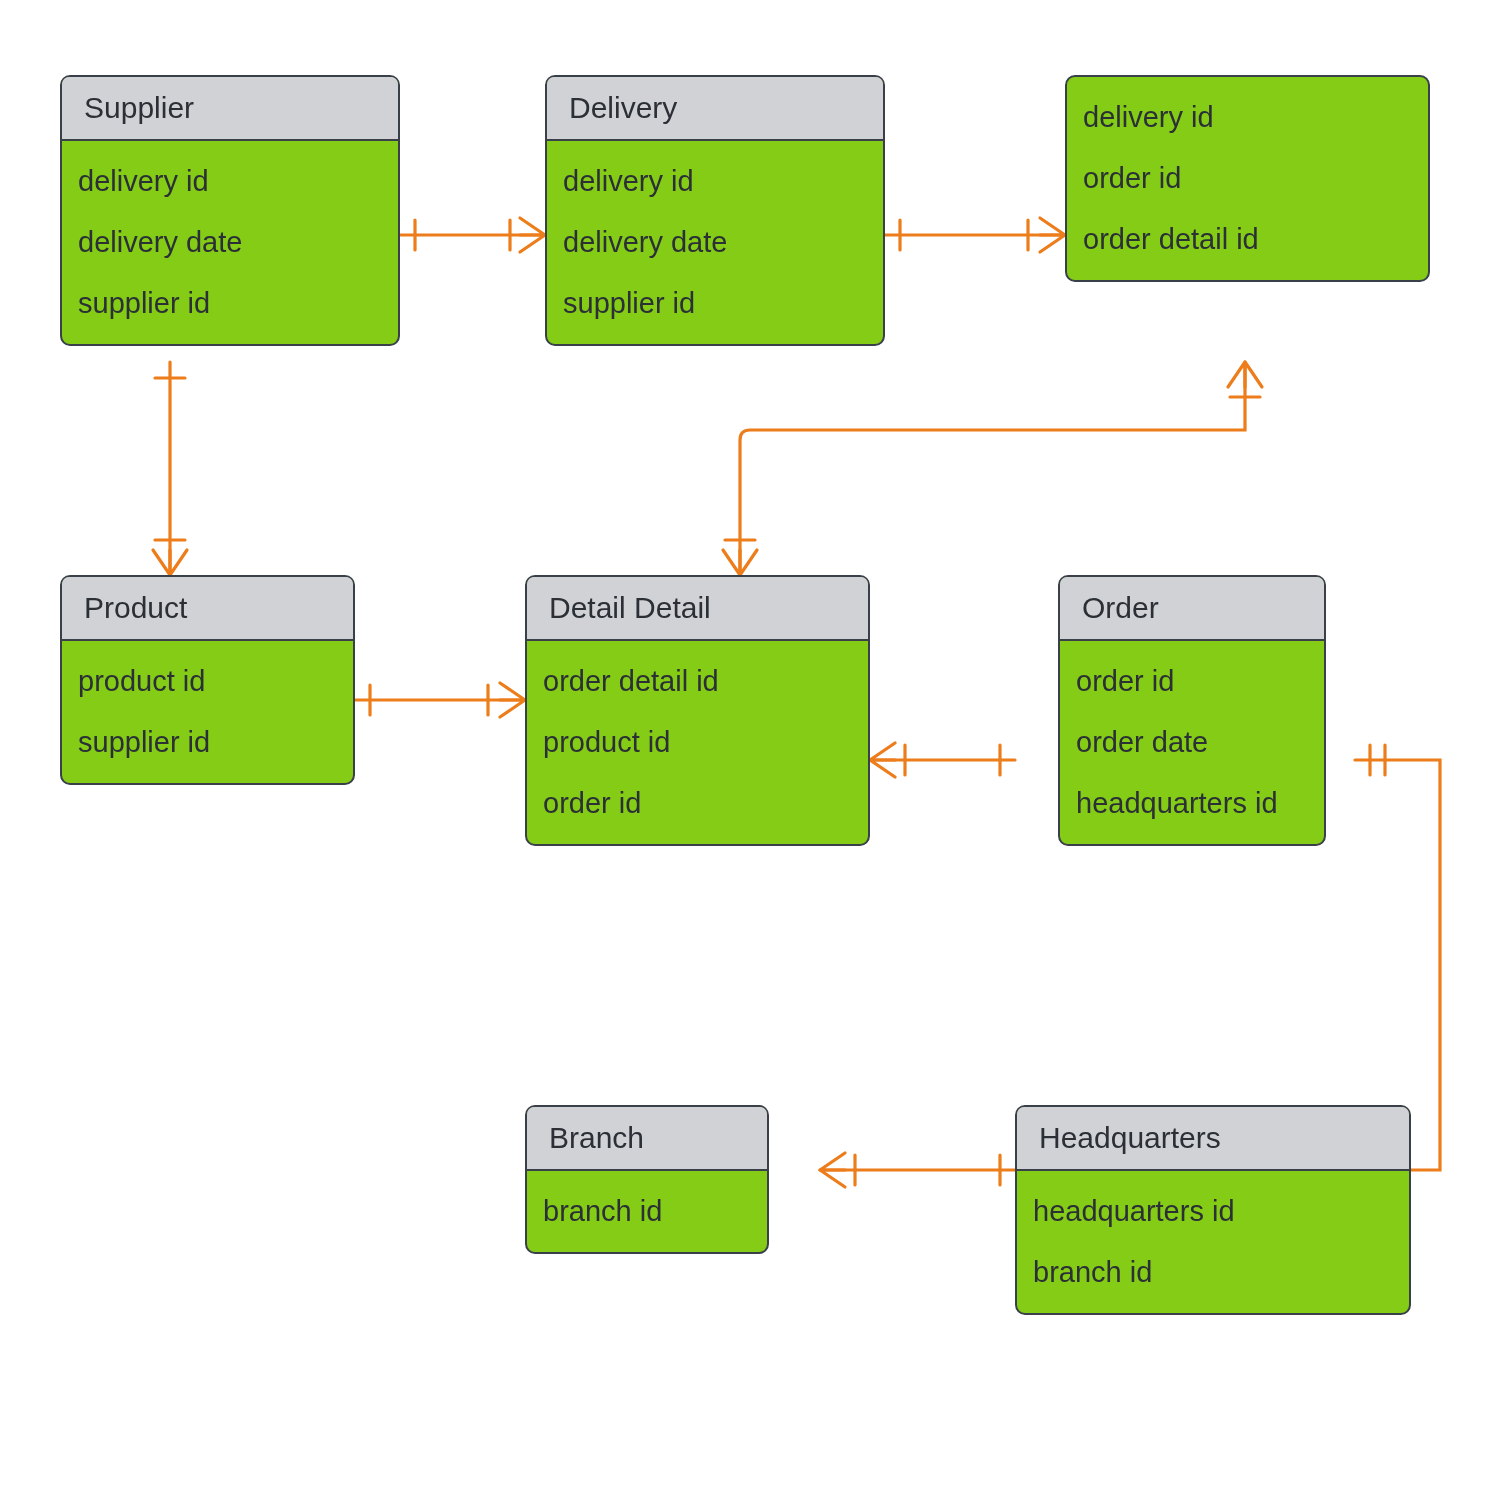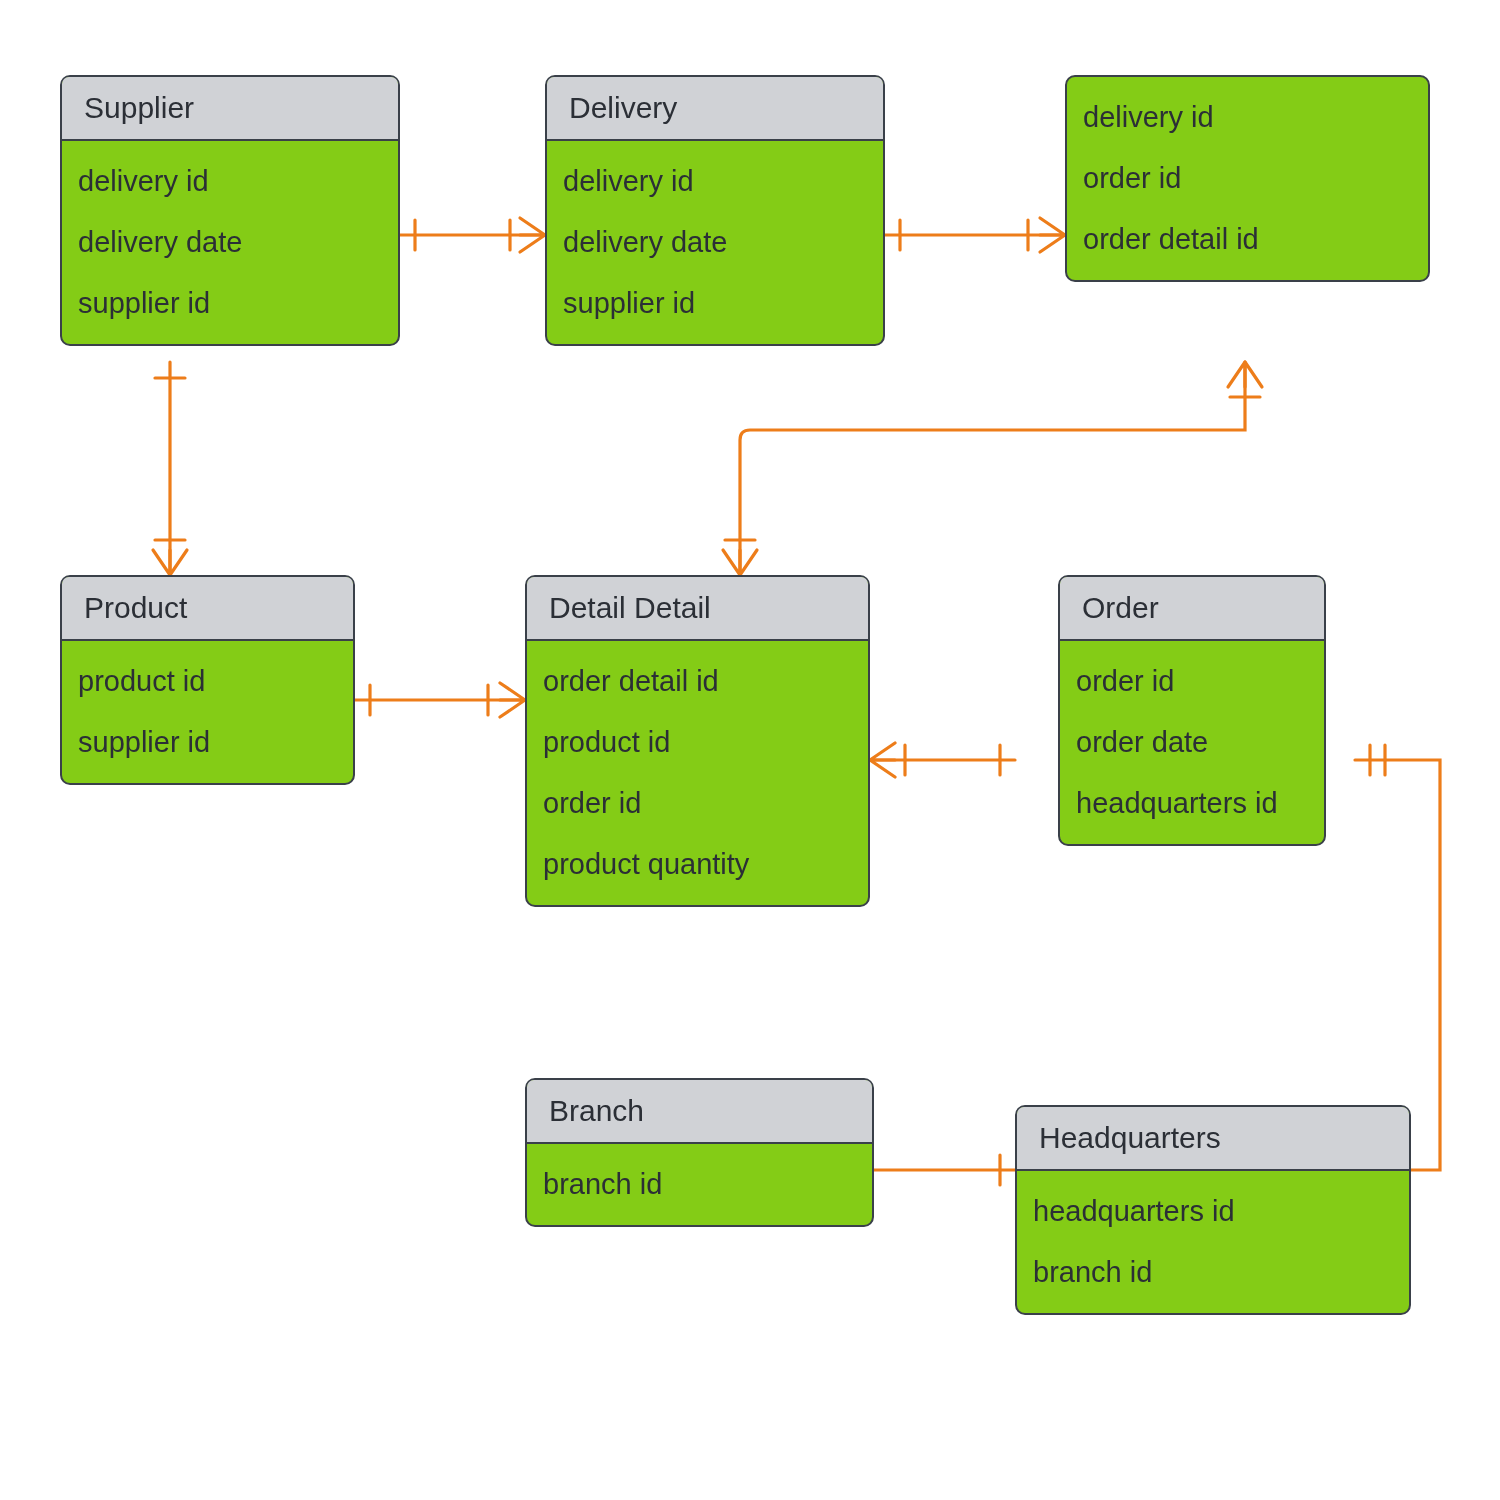--- a/index.html
+++ b/index.html
@@ -9,21 +9,21 @@
   .entity-header{background:#d0d2d6;border-bottom:2.5px solid #3a4049;border-radius:7px 7px 0 0;padding:14px 22px;font-size:30px;color:#2b2f36;}
   .entity-body{padding:10px 0;}
   .attr{padding:14px 16px;font-size:29px;color:#2b2f36;}
   
   .e-supplier  {left:60px;  top:75px;  width:340px;}
   .e-delivery  {left:545px; top:75px;  width:340px;}
   .e-odd       {left:1065px;top:75px;  width:365px;}
   .e-product   {left:60px;  top:575px; width:295px;}
   .e-od        {left:525px; top:575px; width:345px;}
   .e-order     {left:1058px;top:575px; width:268px;}
-  .e-branch    {left:525px; top:1078px;width:349px;}
+  .e-branch    {left:525px; top:1105px;width:244px;}
   .e-hq        {left:1015px;top:1105px;width:396px;}
 </style>
 </head>
 <body>
 
 <div class="canvas">
 
 <svg class="connectors" viewBox="0 0 1500 1500">
   <g stroke="#ed7d1a" stroke-width="3.2" fill="none" stroke-linecap="round">
 
@@ -109,21 +109,20 @@
     <div class="attr">supplier id</div>
   </div>
 </div>
 
 <div class="entity e-od">
   <div class="entity-header">Detail Detail</div>
   <div class="entity-body">
     <div class="attr">order detail id</div>
     <div class="attr">product id</div>
     <div class="attr">order id</div>
-    <div class="attr">product quantity</div>
   </div>
 </div>
 
 <div class="entity e-order">
   <div class="entity-header">Order</div>
   <div class="entity-body">
     <div class="attr">order id</div>
     <div class="attr">order date</div>
     <div class="attr">headquarters id</div>
   </div>

